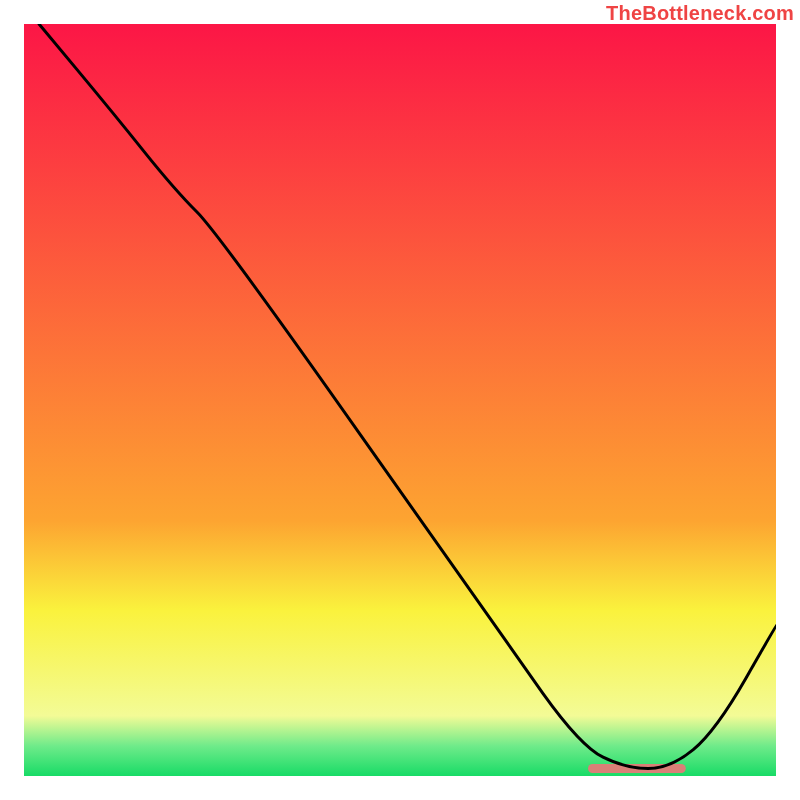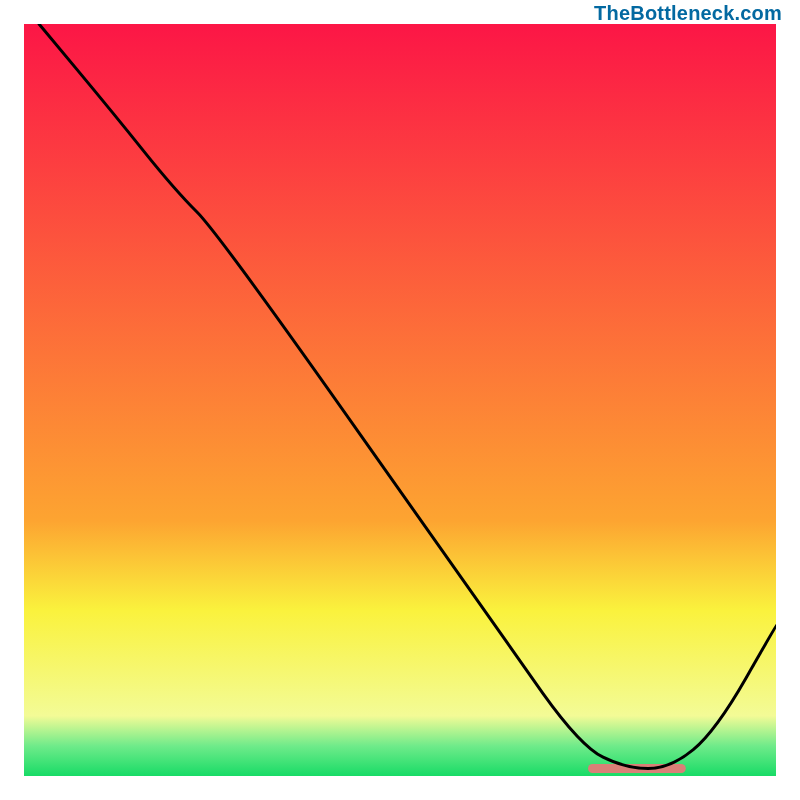--- a/index.html
+++ b/index.html
@@ -24,25 +24,25 @@
     box-sizing: border-box;
   }
   .plot svg {
     display: block;
     width: 100%;
     height: 100%;
   }
   .wm {
     position: absolute;
     top: 2px;
-    right: 18px;
+    right: 6px;
     font-family: Arial, Helvetica, sans-serif;
     font-size: 20px;
     font-weight: 600;
-    color: #0369a1;
+    color: #ef4444;
     letter-spacing: 0.2px;
     user-select: none;
   }
 </style>
 </head>
 <body>
 
 <div class="outer">
   <div class="wm">TheBottleneck.com</div>
 

